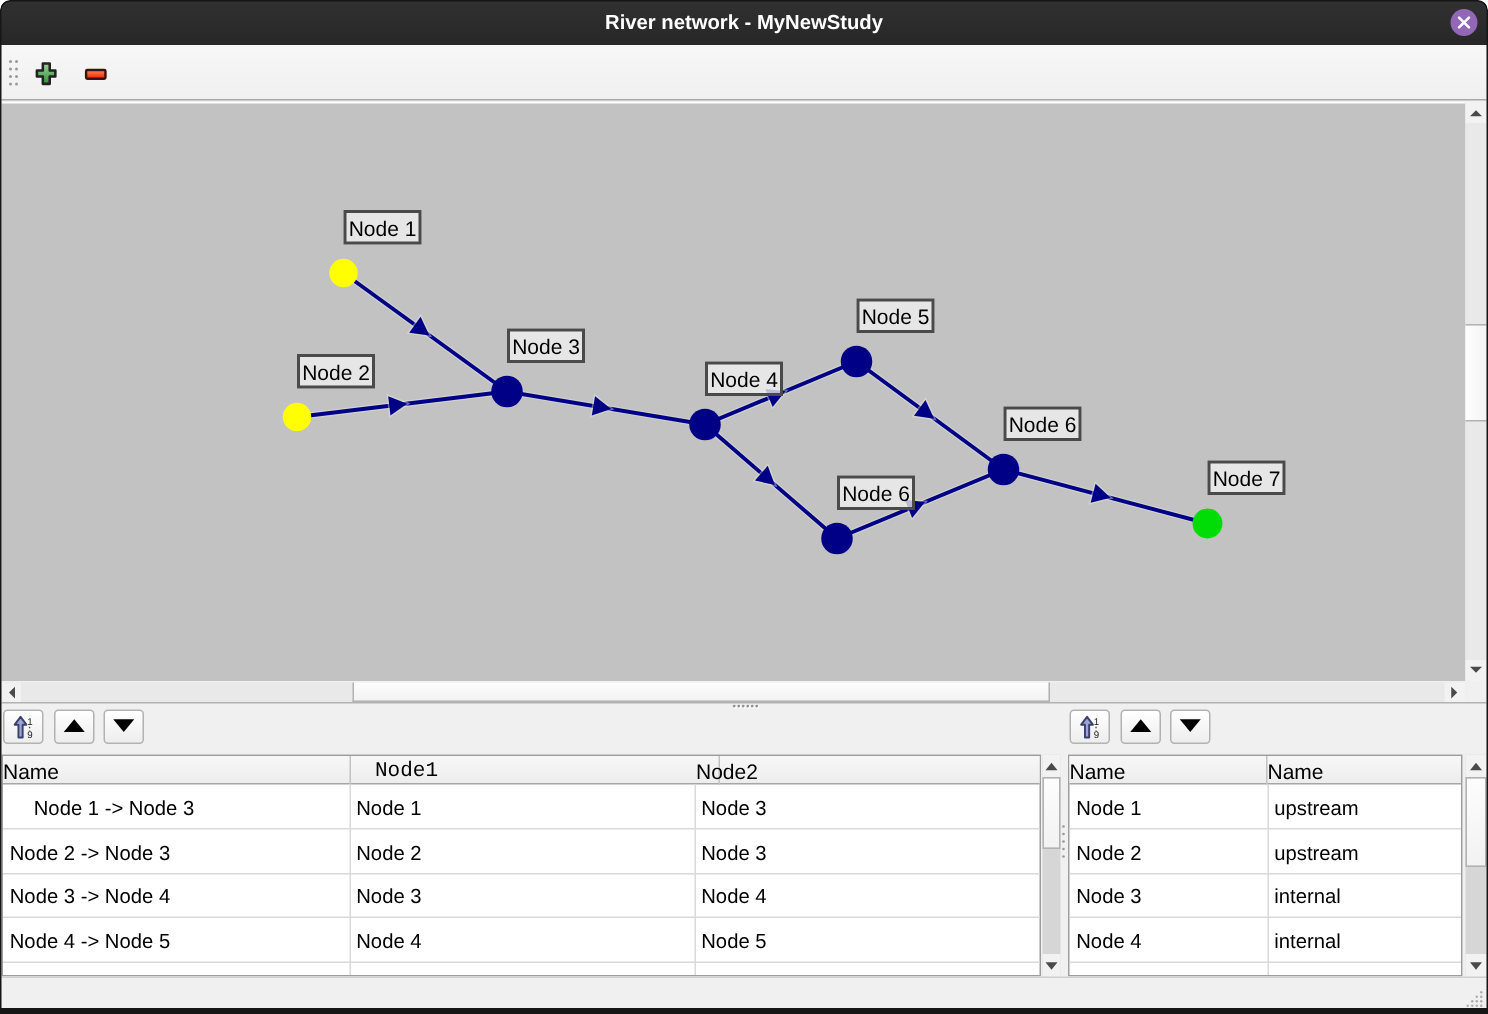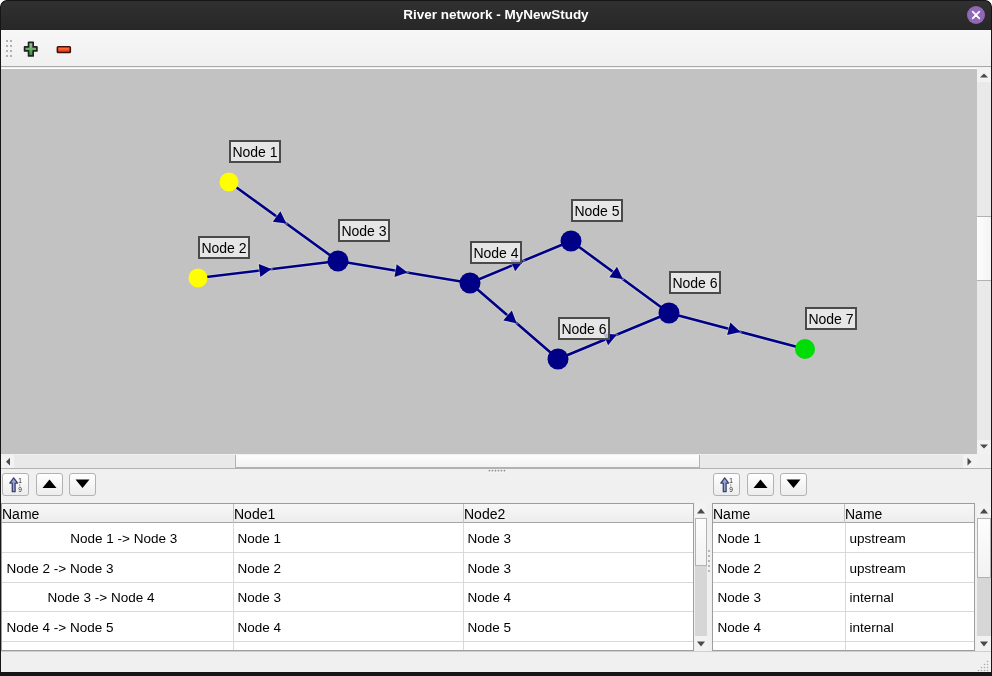--- a/index.html
+++ b/index.html
@@ -195,35 +195,35 @@
     <path d="M13.5 6.5 L20.5 15 L6.5 15 Z" fill="#000"></path>
   </svg>
   <div class="btn" style="left:780px;top:473px;"></div>
   <svg style="position:absolute;left:780px;top:473px" width="27" height="23">
     <path d="M13.5 15 L20.5 6.5 L6.5 6.5 Z" fill="#000"></path>
   </svg>
 
   <div class="tbl" style="left:1px;top:503px;width:693px;height:148px;">
     <div class="thead"></div>
     <div class="th" style="left:0;width:232px;">Name</div>
-    <div class="th" style="left:232px;width:230px;">Node1</div>
+    <div class="th" style="left:248px;width:230px;font-family:Liberation Mono, monospace;">Node1</div>
     <div class="th" style="left:462px;width:230px;border-right:none;">Node2</div>
     <div class="vline" style="left:231px;top:19px;"></div>
     <div class="vline" style="left:461px;top:19px;"></div>
     <div class="hline" style="top:48px;"></div>
     <div class="hline" style="top:78px;"></div>
     <div class="hline" style="top:107px;"></div>
     <div class="hline" style="top:137px;"></div>
-    <div class="cell" style="left:4px;top:19px;width:231px;text-align:center;">Node 1 -&gt; Node 3</div>
+    <div class="cell" style="left:16px;top:19px;width:231px;">Node 1 -&gt; Node 3</div>
     <div class="cell" style="left:231px;top:19px;width:230px;">Node 1</div>
     <div class="cell" style="left:461px;top:19px;width:230px;">Node 3</div>
     <div class="cell" style="left:0;top:49px;width:231px;">Node 2 -&gt; Node 3</div>
     <div class="cell" style="left:231px;top:49px;width:230px;">Node 2</div>
     <div class="cell" style="left:461px;top:49px;width:230px;">Node 3</div>
-    <div class="cell" style="left:0;top:78px;width:231px;margin-left:41px;">Node 3 -&gt; Node 4</div>
+    <div class="cell" style="left:0;top:78px;width:231px;">Node 3 -&gt; Node 4</div>
     <div class="cell" style="left:231px;top:78px;width:230px;">Node 3</div>
     <div class="cell" style="left:461px;top:78px;width:230px;">Node 4</div>
     <div class="cell" style="left:0;top:108px;width:231px;">Node 4 -&gt; Node 5</div>
     <div class="cell" style="left:231px;top:108px;width:230px;">Node 4</div>
     <div class="cell" style="left:461px;top:108px;width:230px;">Node 5</div>
   </div>
 
   <div class="sb" style="left:695px;top:503px;width:12px;height:148px;background:#d6d6d6;"></div>
   <div class="sbbtn" style="left:695px;top:503px;width:12px;height:15px;"></div>
   <div class="sbbtn" style="left:695px;top:636px;width:12px;height:15px;"></div>

